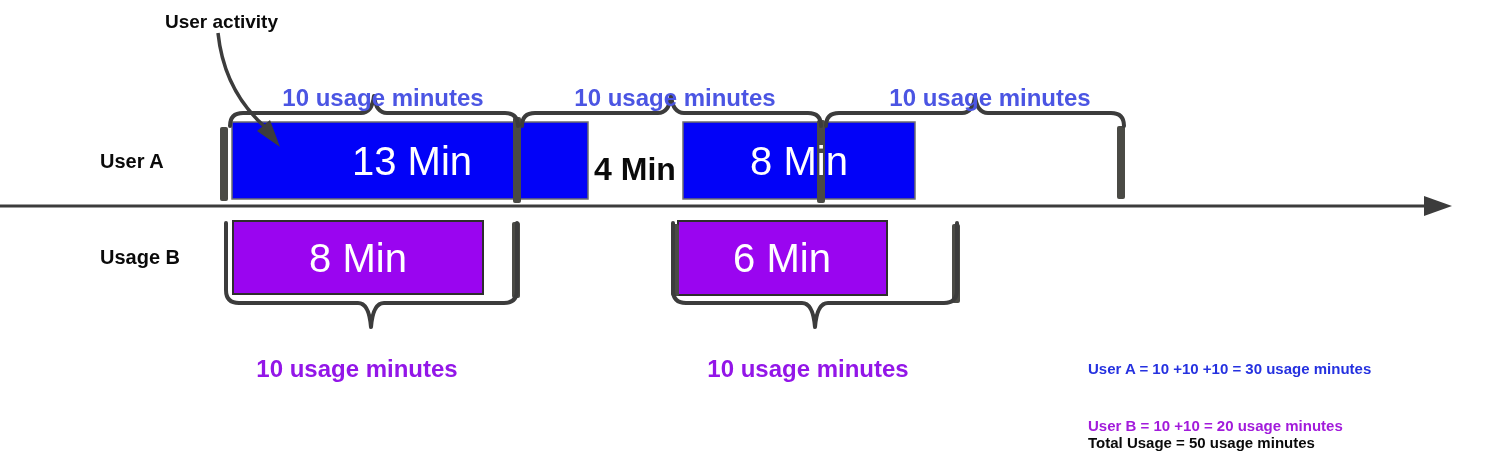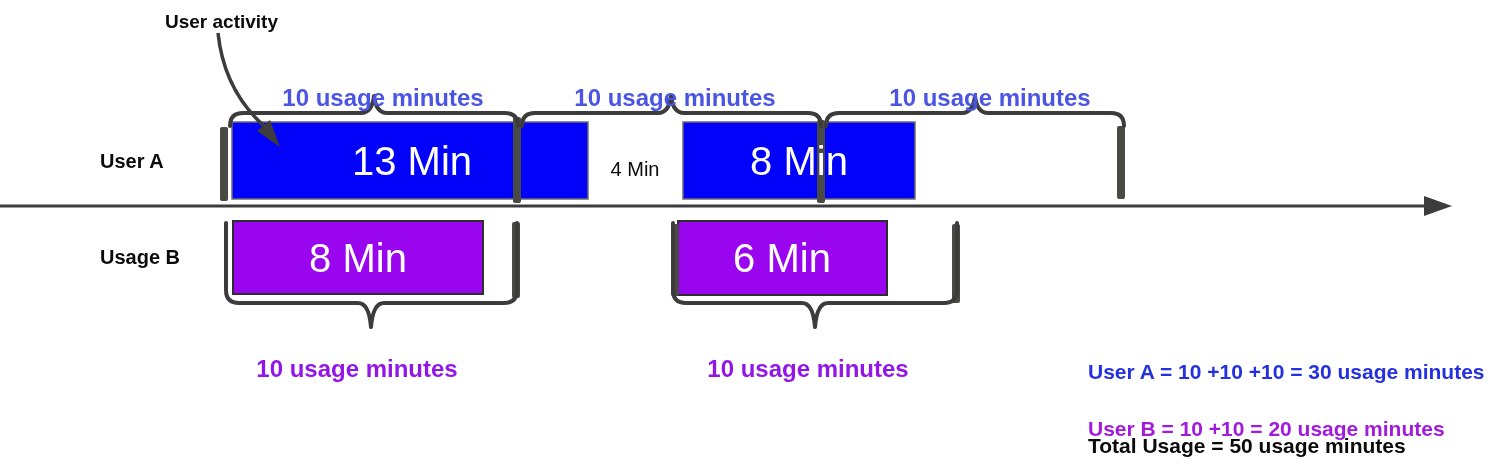--- a/index.html
+++ b/index.html
@@ -25,22 +25,22 @@
   
   .txt { position: absolute; white-space: nowrap; }
   .cx  { transform: translateX(-50%); }
   .cxy { transform: translate(-50%, -50%); }
   .annot      { font-weight: bold; font-size: 19px; color: var(--ink, #0A0A0A); }
   .brace-label{ font-weight: bold; font-size: 24px; margin-top: 22px; }
   .blue-label   { color: var(--label-blue, #4B55E3); }
   .purple-label { color: var(--label-purple, #9316E8); }
   .row-name   { font-weight: bold; font-size: 20px; color: var(--ink, #0A0A0A); }
   .bar-label  { font-size: 40px; color: var(--bar-text, #FFFFFF); }
-  .gap-label  { font-size: 20px; color: var(--ink, #0A0A0A); }
-  .summary    { font-weight: bold; font-size: 21px; }
+  .gap-label  { font-size: 32px; color: var(--ink, #0A0A0A); font-weight: bold; }
+  .summary    { font-weight: bold; font-size: 15px; }
   .summary-a  { color: var(--summary-blue, #2531E0); }
   .summary-b  { color: var(--summary-purple, #A21BDB); margin-top: 20px; }
   .summary-t  { color: var(--ink, #0A0A0A); }
 </style>
 </head>
 <body>
 
 <div class="canvas">
 
   <svg class="layer" width="1494" height="464" viewBox="0 0 1494 464">

